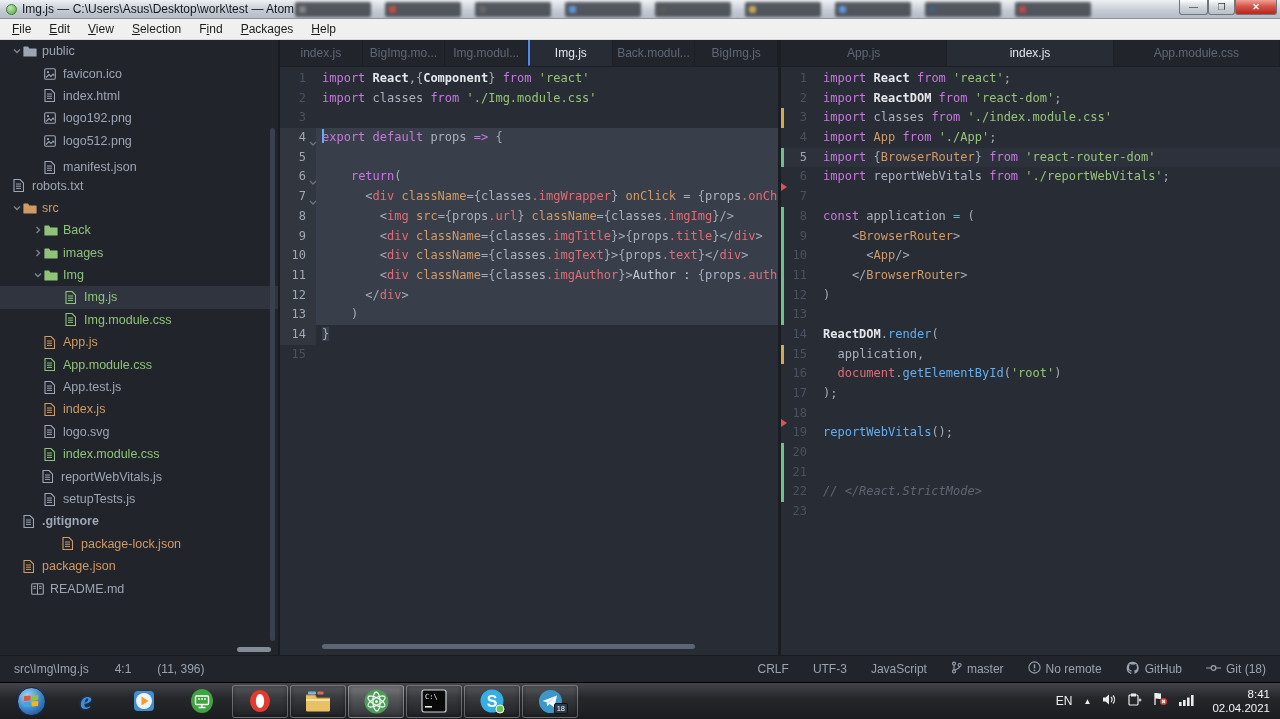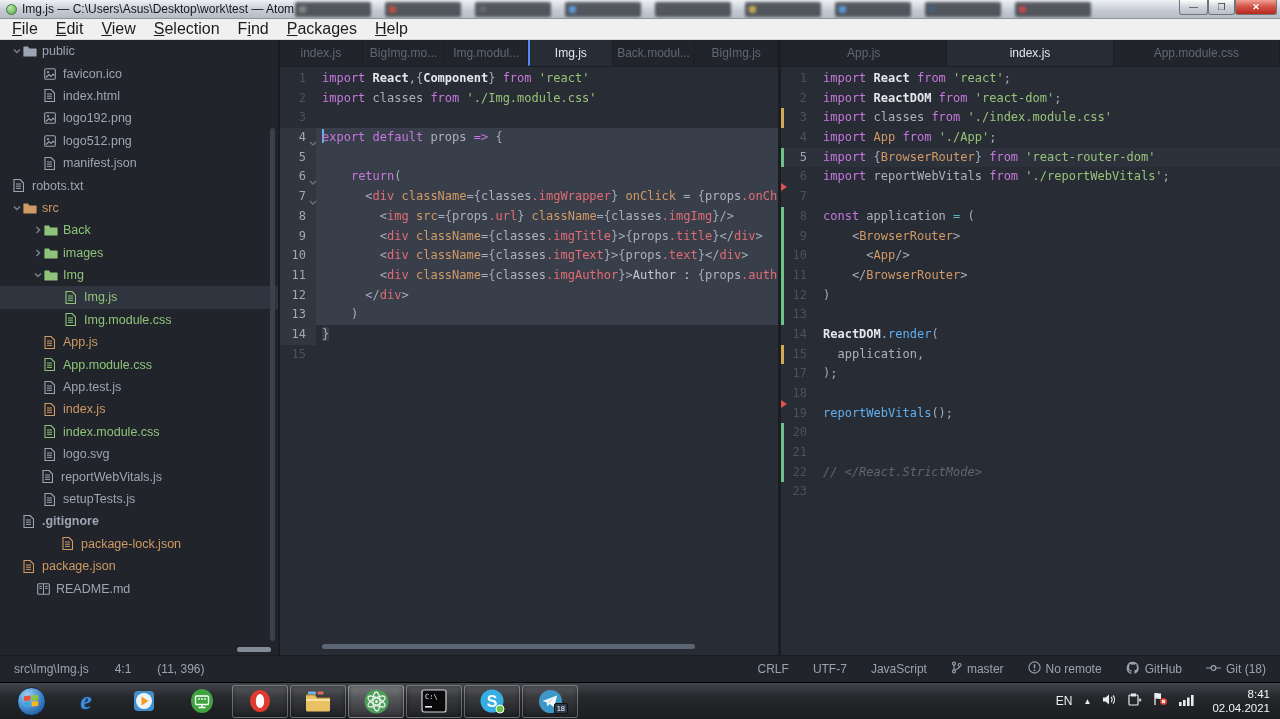--- a/index.html
+++ b/index.html
@@ -14,21 +14,21 @@
   .gtab{flex:none;width:76px;height:15px;background:#3d4148;border-radius:2px;display:flex;align-items:center;padding-left:4px;}
   .gtab .dot{width:7px;height:7px;border-radius:2px;}
   .win-controls{position:absolute;right:3px;top:0;display:flex;z-index:3;}
   .win-btn{height:15px;border:1px solid #6f757d;border-top:none;border-radius:0 0 3px 3px;background:linear-gradient(#fdfdfd,#cfd5db 50%,#b9c0c9);display:flex;align-items:center;justify-content:center;font-size:9px;color:#333;}
   .win-btn.min{width:29px;}
   .win-btn.max{width:27px;}
   .win-btn.close{width:42px;background:linear-gradient(#f0a198,#d4564a 45%,#b7271d);color:#fff;font-weight:bold;}
 
   
   .menubar{position:absolute;top:19px;left:0;right:0;height:21px;background:#f0f0f0;border-bottom:1px solid #d8d8d8;display:flex;align-items:center;padding-left:3px;}
-  .menu-item{padding:2px 9px;font-size:16px;color:#1c1c1c;}
+  .menu-item{padding:2px 9px;font-size:12px;color:#1c1c1c;}
   .menu-item .u{text-decoration:underline;}
 
   
   .app{position:absolute;top:40px;left:0;right:0;height:615px;display:flex;background:#282c34;}
 
   
   .tree{width:280px;flex:none;background:#21252b;border-right:2px solid #181b20;position:relative;overflow:hidden;}
   .tree-header{text-align:center;font-size:12.5px;color:#9da5b4;padding:7px 0 6px;}
   .trow{height:22.4px;display:flex;align-items:center;font-size:12.5px;color:#9da5b4;white-space:nowrap;}
   .trow.selrow{background:#2f343e;}
@@ -205,21 +205,21 @@
             <div class="chev"></div>
             <div class="ticon">
               <svg width="12" height="12" viewBox="0 0 12 12">
                 <rect x=".7" y=".7" width="10.6" height="10.6" rx="1.4" fill="none" stroke="#9da5b4" stroke-width="1.1"></rect>
                 <circle cx="4" cy="4.2" r="1.1" fill="#9da5b4"></circle>
                 <path d="M2 9.5l3-3 2 2 2-2.4 1.3 1.6" fill="none" stroke="#9da5b4" stroke-width="1.1"></path>
               </svg>
             </div>
             <div style="color: rgb(157, 165, 180);">logo512.png</div>
           </div>
-          <div class="trow" style="padding-left: 31px;">
+          <div class="trow" style="padding-left: 31px; align-items: flex-end;">
             <div class="chev"></div>
             <div class="ticon">
               <svg width="11" height="13" viewBox="0 0 11 13">
                 <path d="M1 .5h6l3.5 3.5V12.5H1z" fill="none" stroke="#9da5b4" stroke-width="1.1"></path>
                 <path d="M3 5h5M3 7.2h5M3 9.4h5" stroke="#9da5b4" stroke-width="1"></path>
               </svg>
             </div>
             <div style="color: rgb(157, 165, 180);">manifest.json</div>
           </div>
           <div class="trow" style="">
@@ -341,36 +341,36 @@
                 <path d="M1 .5h6l3.5 3.5V12.5H1z" fill="none" stroke="#cf9a63" stroke-width="1.1"></path>
                 <path d="M3 5h5M3 7.2h5M3 9.4h5" stroke="#cf9a63" stroke-width="1"></path>
               </svg>
             </div>
             <div style="color: rgb(207, 154, 99);">index.js</div>
           </div>
           <div class="trow" style="padding-left: 31px;">
             <div class="chev"></div>
             <div class="ticon">
               <svg width="11" height="13" viewBox="0 0 11 13">
+                <path d="M1 .5h6l3.5 3.5V12.5H1z" fill="none" stroke="#9da5b4" stroke-width="1.1"></path>
+                <path d="M3 5h5M3 7.2h5M3 9.4h5" stroke="#9da5b4" stroke-width="1"></path>
+              </svg>
+            </div>
+            <div style="color: rgb(157, 165, 180);">logo.svg</div>
+          </div>
+          <div class="trow" style="padding-left: 31px;">
+            <div class="chev"></div>
+            <div class="ticon">
+              <svg width="11" height="13" viewBox="0 0 11 13">
                 <path d="M1 .5h6l3.5 3.5V12.5H1z" fill="none" stroke="#8fc379" stroke-width="1.1"></path>
                 <path d="M3 5h5M3 7.2h5M3 9.4h5" stroke="#8fc379" stroke-width="1"></path>
               </svg>
             </div>
             <div style="color: rgb(143, 195, 121);">index.module.css</div>
           </div>
-          <div class="trow" style="padding-left: 31px;">
-            <div class="chev"></div>
-            <div class="ticon">
-              <svg width="11" height="13" viewBox="0 0 11 13">
-                <path d="M1 .5h6l3.5 3.5V12.5H1z" fill="none" stroke="#9da5b4" stroke-width="1.1"></path>
-                <path d="M3 5h5M3 7.2h5M3 9.4h5" stroke="#9da5b4" stroke-width="1"></path>
-              </svg>
-            </div>
-            <div style="color: rgb(157, 165, 180);">logo.svg</div>
-          </div>
           <div class="trow" style="padding-left: 29px;">
             <div class="chev"></div>
             <div class="ticon">
               <svg width="11" height="13" viewBox="0 0 11 13">
                 <path d="M1 .5h6l3.5 3.5V12.5H1z" fill="none" stroke="#9da5b4" stroke-width="1.1"></path>
                 <path d="M3 5h5M3 7.2h5M3 9.4h5" stroke="#9da5b4" stroke-width="1"></path>
               </svg>
             </div>
             <div style="color: rgb(157, 165, 180);">reportWebVitals.js</div>
           </div>
@@ -407,21 +407,21 @@
           <div class="trow" style="padding-left: 10px;">
             <div class="chev"></div>
             <div class="ticon">
               <svg width="11" height="13" viewBox="0 0 11 13">
                 <path d="M1 .5h6l3.5 3.5V12.5H1z" fill="none" stroke="#cf9a63" stroke-width="1.1"></path>
                 <path d="M3 5h5M3 7.2h5M3 9.4h5" stroke="#cf9a63" stroke-width="1"></path>
               </svg>
             </div>
             <div style="color: rgb(207, 154, 99);">package.json</div>
           </div>
-          <div class="trow" style="padding-left: 24px;">
+          <div class="trow" style="padding-left: 18px;">
             <div class="chev"></div>
             <div class="ticon">
               <svg width="13" height="12" viewBox="0 0 13 12">
                 <rect x=".7" y=".7" width="11.6" height="10.6" rx="1" fill="none" stroke="#9da5b4" stroke-width="1.1"></rect>
                 <path d="M6.5 1v10M2.3 3.4h2.6M2.3 5.4h2.6M8 3.4h2.6M8 5.4h2.6" stroke="#9da5b4" stroke-width="1"></path>
               </svg>
             </div>
             <div style="color: rgb(157, 165, 180);">README.md</div>
           </div>
         </div>
@@ -479,20 +479,21 @@
             <div class="code-line"><div class="gutter">6</div><div class="code"><span class="tok t-kw">import </span><span class="tok t-id">reportWebVitals</span><span class="tok t-kw"> from </span><span class="tok t-str">'./reportWebVitals'</span><span class="tok t-pun">;</span></div></div>
             <div class="code-line"><div class="gmark r"></div><div class="gutter">7</div><div class="code"></div></div>
             <div class="code-line"><div class="gmark a"></div><div class="gutter">8</div><div class="code"><span class="tok t-kw">const </span><span class="tok t-id">application </span><span class="tok t-op">= </span><span class="tok t-pun">(</span></div></div>
             <div class="code-line"><div class="gmark a"></div><div class="gutter">9</div><div class="code"><span class="tok t-pun">    &lt;</span><span class="tok t-attr">BrowserRouter</span><span class="tok t-pun">&gt;</span></div></div>
             <div class="code-line"><div class="gmark a"></div><div class="gutter">10</div><div class="code"><span class="tok t-pun">      &lt;</span><span class="tok t-attr">App</span><span class="tok t-pun">/&gt;</span></div></div>
             <div class="code-line"><div class="gmark a"></div><div class="gutter">11</div><div class="code"><span class="tok t-pun">    &lt;/</span><span class="tok t-attr">BrowserRouter</span><span class="tok t-pun">&gt;</span></div></div>
             <div class="code-line"><div class="gmark a"></div><div class="gutter">12</div><div class="code"><span class="tok t-pun">)</span></div></div>
             <div class="code-line"><div class="gmark a"></div><div class="gutter">13</div><div class="code"></div></div>
             <div class="code-line"><div class="gutter">14</div><div class="code"><span class="tok t-idb">ReactDOM</span><span class="tok t-pun">.</span><span class="tok t-fn">render</span><span class="tok t-pun">(</span></div></div>
             <div class="code-line"><div class="gmark m"></div><div class="gutter">15</div><div class="code"><span class="tok t-pun">  </span><span class="tok t-id">application</span><span class="tok t-pun">,</span></div></div>
+            <div class="code-line"><div class="gutter">16</div><div class="code"><span class="tok t-pun">  </span><span class="tok t-prop">document</span><span class="tok t-pun">.</span><span class="tok t-fn">getElementById</span><span class="tok t-pun">(</span><span class="tok t-str">'root'</span><span class="tok t-pun">)</span></div></div>
             <div class="code-line"><div class="gutter">17</div><div class="code"><span class="tok t-pun">);</span></div></div>
             <div class="code-line"><div class="gutter">18</div><div class="code"></div></div>
             <div class="code-line"><div class="gmark r"></div><div class="gutter">19</div><div class="code"><span class="tok t-fn">reportWebVitals</span><span class="tok t-pun">();</span></div></div>
             <div class="code-line"><div class="gmark a"></div><div class="gutter">20</div><div class="code"></div></div>
             <div class="code-line"><div class="gmark a"></div><div class="gutter">21</div><div class="code"></div></div>
             <div class="code-line"><div class="gmark a"></div><div class="gutter">22</div><div class="code"><span class="tok t-cm">// &lt;/React.StrictMode&gt;</span></div></div>
             <div class="code-line"><div class="gutter">23</div><div class="code"></div></div>
           </div>
       </div>
     </div>
@@ -502,21 +503,21 @@
     <div class="st-left" id="stLeft">
         <div class="st-seg">src\Img\Img.js</div>
         <div class="st-seg">4:1</div>
         <div class="st-seg">(11, 396)</div>
       </div>
     <div class="st-right" id="stRight">
         <div class="st-seg">
           <span>CRLF</span>
         </div>
         <div class="st-seg">
-          <span>UTF-7</span>
+          <span>UTF-3</span>
         </div>
         <div class="st-seg">
           <span>JavaScript</span>
         </div>
         <div class="st-seg">
           <span><svg width="11" height="13" viewBox="0 0 11 13">
               <circle cx="3" cy="2.6" r="1.5" fill="none" stroke="#9aa3b0" stroke-width="1.1"></circle>
               <circle cx="3" cy="10.4" r="1.5" fill="none" stroke="#9aa3b0" stroke-width="1.1"></circle>
               <circle cx="8.6" cy="4" r="1.5" fill="none" stroke="#9aa3b0" stroke-width="1.1"></circle>
               <path d="M3 4.1v4.8M8.6 5.5c0 2.4-3 2.2-4.3 3.3" fill="none" stroke="#9aa3b0" stroke-width="1.1"></path>

